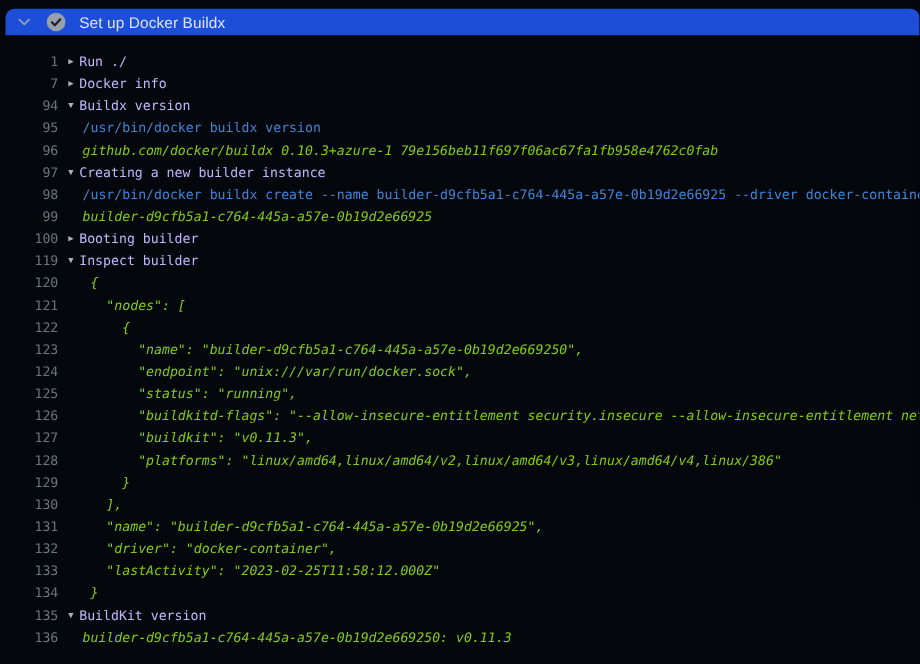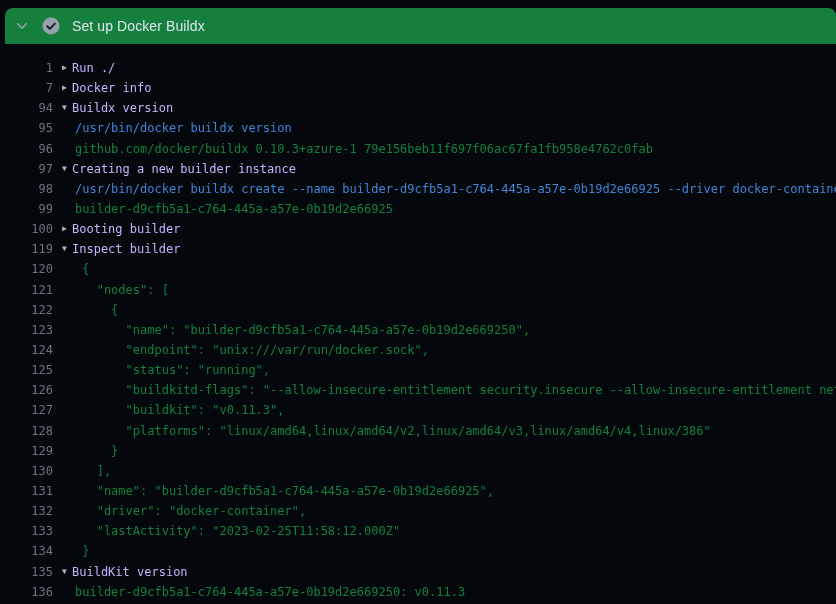--- a/index.html
+++ b/index.html
@@ -6,23 +6,23 @@
     margin: 0;
     padding: 0;
     width: 836px;
     height: 604px;
     overflow: hidden;
     background: #04070b;
     font-family: "Liberation Sans", sans-serif;
   }
   .step-header {
     margin: 8px 0 0 5px;
-    height: 36px;
+    height: 24px;
     width: calc(100% - 5px);
-    background: #15803d;
+    background: #1d4ed8;
     border-radius: 8px 8px 0 0;
     display: flex;
     align-items: center;
     padding-left: 9px;
     box-sizing: border-box;
     cursor: pointer;
   }
   .chev { width: 16px; height: 16px; flex: none; display: flex; align-items: center; justify-content: center; }
   .check { width: 18px; height: 18px; flex: none; margin-left: 12px; display: flex; align-items: center; justify-content: center; }
   .step-title {
@@ -55,21 +55,21 @@
     flex: none;
     width: 10px;
     color: #aab4be;
     font-size: 8px;
     text-align: left;
     line-height: 20.15px;
   }
   .group-title { color: #c4b5fd; }
   .content { padding-left: 22px; }
   .t-command { color: #4285d8; }
-  .t-output { color: #15803d; }
+  .t-output { color: #84cc16; font-style: italic; }
   .line.group { cursor: pointer; }
 </style>
 </head>
 <body>
 
 <div class="step-header">
   <span class="chev">
     <svg width="14" height="14" viewBox="0 0 16 16">
       <path d="M3 5.5 L8 10.5 L13 5.5" fill="none" stroke="#9aa4ae" stroke-width="1.8" stroke-linecap="round" stroke-linejoin="round"></path>
     </svg>

